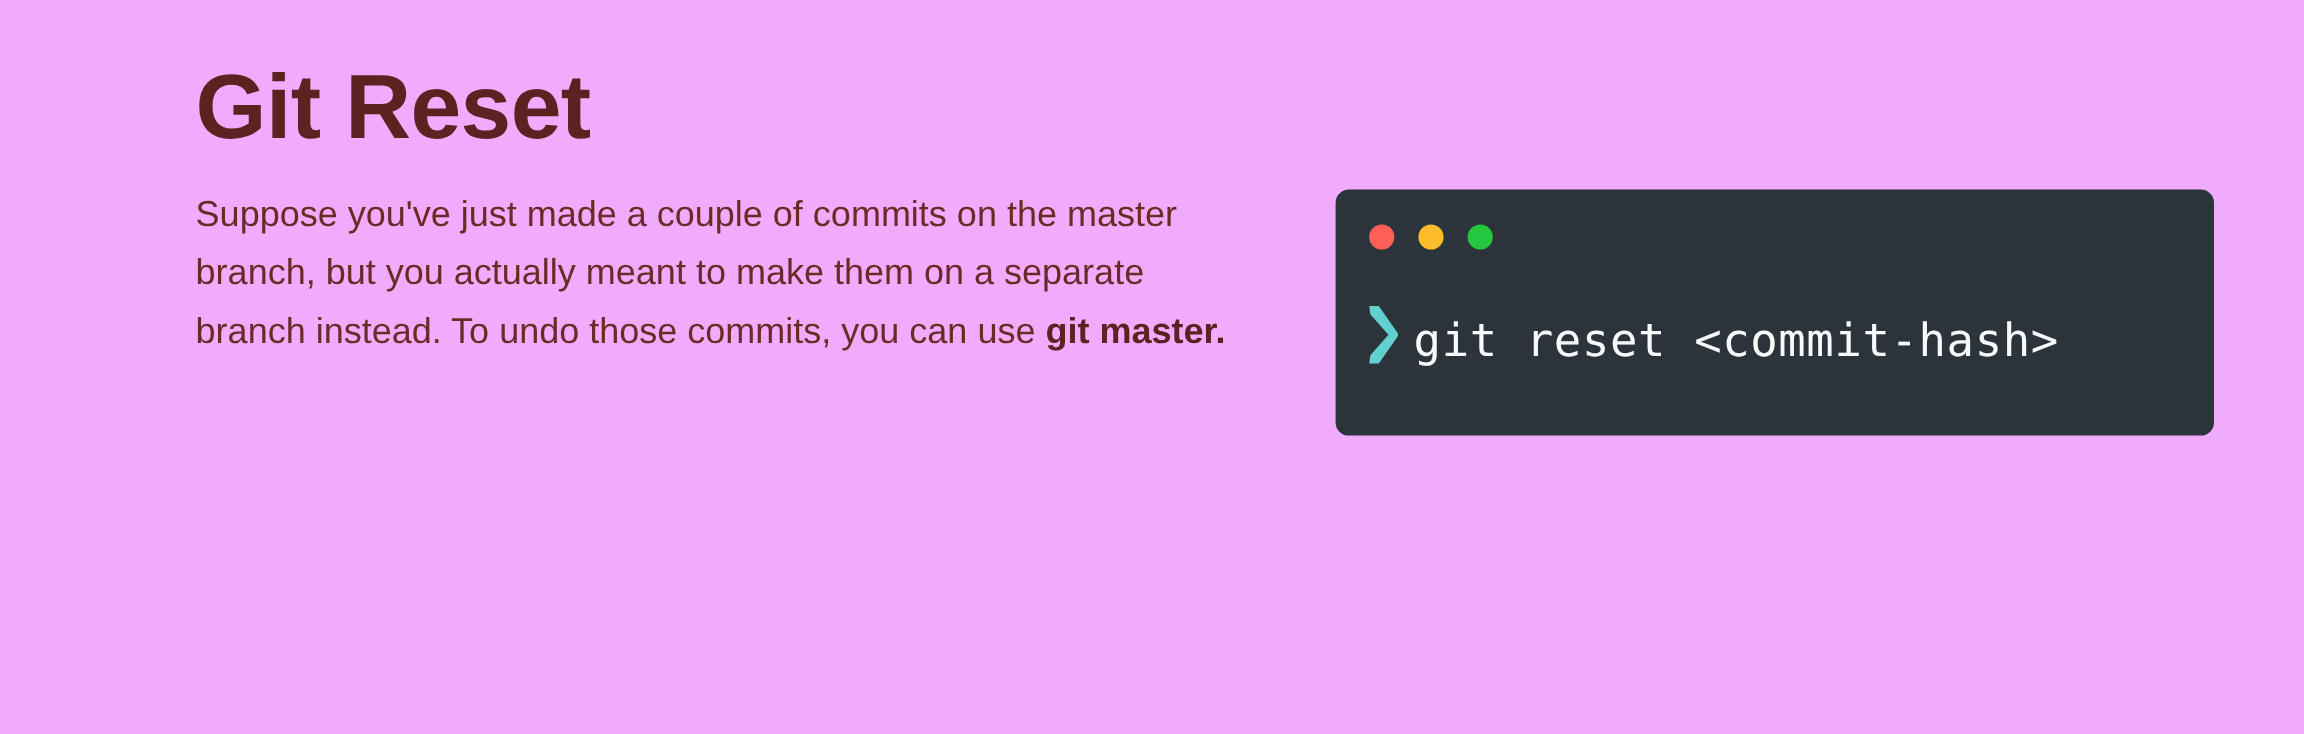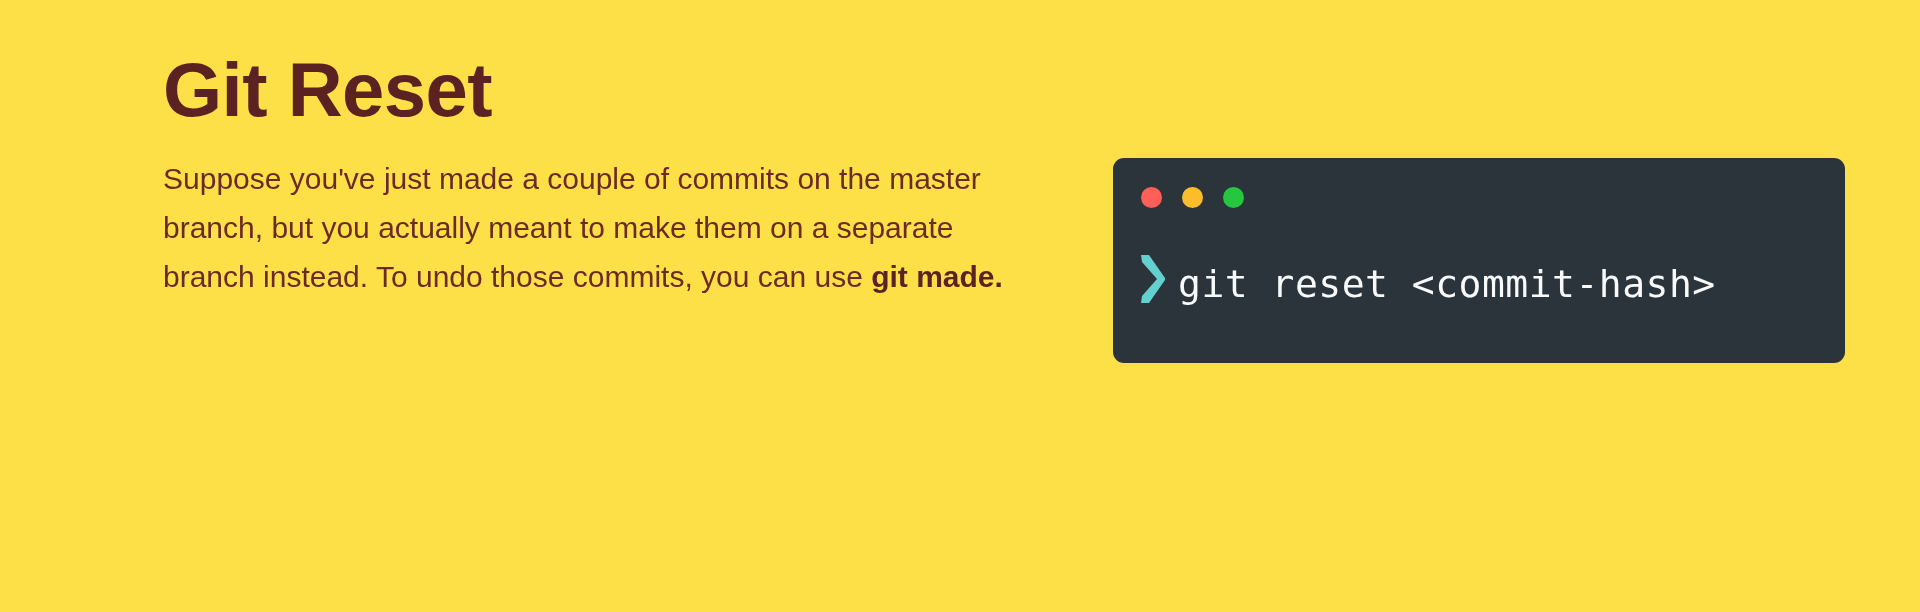--- a/index.html
+++ b/index.html
@@ -12,21 +12,21 @@
     height: 612px;
     background: #FDF2E1;
     font-family: "Liberation Sans", sans-serif;
     overflow: hidden;
   }
 
   #slide {
     position: relative;
     width: 1920px;
     height: 612px;
-    background: #fde047;
+    background: #f0abfc;
   }
 
   
   #text-column {
     position: absolute;
     left: 163px;
     top: 52px;
     width: 890px;
   }
 
@@ -120,21 +120,21 @@
 </style>
 </head>
 <body>
 
 <div id="slide">
 
   <div id="text-column">
 
     <h1 id="page-title">Git Reset</h1>
 
-    <p class="body-paragraph" id="paragraph-one"><span>Suppose you've just made a couple of commits on the master branch, but you actually meant to make them on a separate branch instead.  To undo those commits, you can use </span><span class="emphasis">git made.</span></p>
+    <p class="body-paragraph" id="paragraph-one"><span>Suppose you've just made a couple of commits on the master branch, but you actually meant to make them on a separate branch instead.  To undo those commits, you can use </span><span class="emphasis">git master.</span></p>
 
 
   </div>
 
   <div id="terminal-window">
 
     <div id="terminal-titlebar">
       <span class="window-dot close" style="background: rgb(255, 95, 86);"></span>
       <span class="window-dot minimize" style="background: rgb(253, 188, 44);"></span>
       <span class="window-dot zoom" style="background: rgb(37, 199, 63);"></span>

